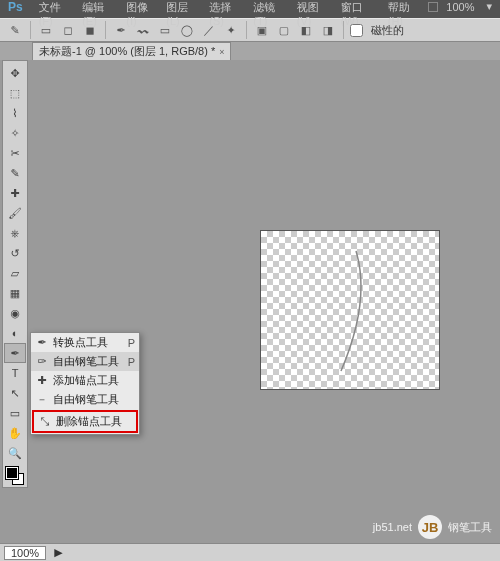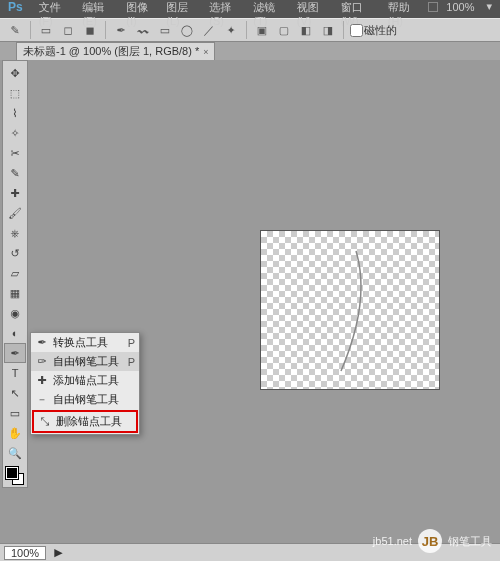--- a/index.html
+++ b/index.html
@@ -5,42 +5,42 @@
 *{box-sizing:border-box;margin:0;padding:0;font-family:"Microsoft YaHei",SimSun,sans-serif;font-size:11px;user-select:none}
 body{background:#9a9a9a;width:500px;height:561px;overflow:hidden;position:relative}
 .menubar{background:#535353;height:18px;display:flex;align-items:flex-start;padding:0 4px;color:#ccc;gap:2px}
 .ps-logo{color:#5fa8d6;font-weight:bold;font-size:12px;margin-right:6px}
 .menubar span{padding:0 4px;cursor:default}
 .menubar .zoom{margin-left:auto;display:flex;align-items:center;gap:4px}
 .zoom-sq{width:10px;height:10px;border:1px solid #888}
 .optbar{background:#d1d1d1;height:24px;border-top:1px solid #e8e8e8;border-bottom:1px solid #888;display:flex;align-items:center;padding:0 6px;gap:4px}
 .optbar .ico{width:18px;height:18px;border:1px solid transparent;display:flex;align-items:center;justify-content:center;color:#555}
 .optbar .sep{width:1px;height:18px;background:#aaa;margin:0 2px}
-.optbar label{color:#333;display:flex;align-items:center;gap:1px}
-.tabbar{background:#a6a6a6;height:18px;display:flex;padding-left:16px}
+.optbar label{color:#333;display:flex;align-items:center;gap:8px}
+.tabbar{background:#a6a6a6;height:18px;display:flex;padding-left:32px}
 .tab{background:#d8d8d8;padding:1px 6px;border:1px solid #888;border-bottom:none;font-size:10px;color:#333;display:flex;align-items:center;gap:4px}
 .tab .x{color:#666;font-size:9px}
 .workarea{position:absolute;top:60px;left:30px;right:6px;bottom:20px;background:#9a9a9a}
 .toolbox{position:absolute;top:60px;left:2px;width:26px;background:#d1d1d1;border:1px solid #888;padding:2px 0;display:flex;flex-direction:column;align-items:center;gap:0}
 .tool{width:22px;height:20px;display:flex;align-items:center;justify-content:center;color:#444;position:relative}
 .tool.sel{background:#b8b8b8;border:1px solid #888}
 .swatch{width:18px;height:18px;margin-top:4px;position:relative}
 .swatch .fg{width:12px;height:12px;background:#000;border:1px solid #fff;outline:1px solid #000;position:absolute;top:0;left:0}
 .swatch .bg{width:12px;height:12px;background:#fff;border:1px solid #000;position:absolute;bottom:0;right:0}
 .canvas{position:absolute;top:170px;left:230px;width:180px;height:160px;background-image:repeating-conic-gradient(#ccc 0 25%,#fff 0 50%);background-size:12px 12px;border:1px solid #555}
 .canvas svg{position:absolute;top:0;left:0}
 .context{position:absolute;top:332px;left:30px;width:110px;background:#eaeaea;border:1px solid #888;box-shadow:2px 2px 6px rgba(0,0,0,.3)}
 .context .item{display:flex;align-items:center;padding:2px 4px;gap:4px;color:#222}
 .context .item .sc{margin-left:auto;color:#555}
 .context .item.red{border:2px solid #d00;margin:1px}
 .context .item.hov{background:#d4d4d4}
 .ci-ico{width:14px;text-align:center;color:#444}
 .statusbar{position:absolute;bottom:0;left:0;right:0;height:18px;background:#d1d1d1;border-top:1px solid #888;display:flex;align-items:center;padding:0 4px;color:#333;font-size:10px;gap:8px}
 .statusbar .zb{background:#fff;border:1px solid #888;padding:0 6px}
-.watermark{position:absolute;bottom:8px;right:8px;display:flex;align-items:center;gap:6px;color:#fff;font-size:14px;opacity:.85}
+.watermark{position:absolute;bottom:22px;right:8px;display:flex;align-items:center;gap:6px;color:#fff;font-size:14px;opacity:.85}
 .watermark .logo{width:24px;height:24px;border-radius:50%;background:#fff;color:#a16207;display:flex;align-items:center;justify-content:center;font-weight:bold;font-size:13px}
 </style>
 </head>
 <body>
 
 <div class="menubar">
   <span class="ps-logo">Ps</span>
   <span>文件(F)</span>
   <span>编辑(E)</span>
   <span>图像(I)</span>

